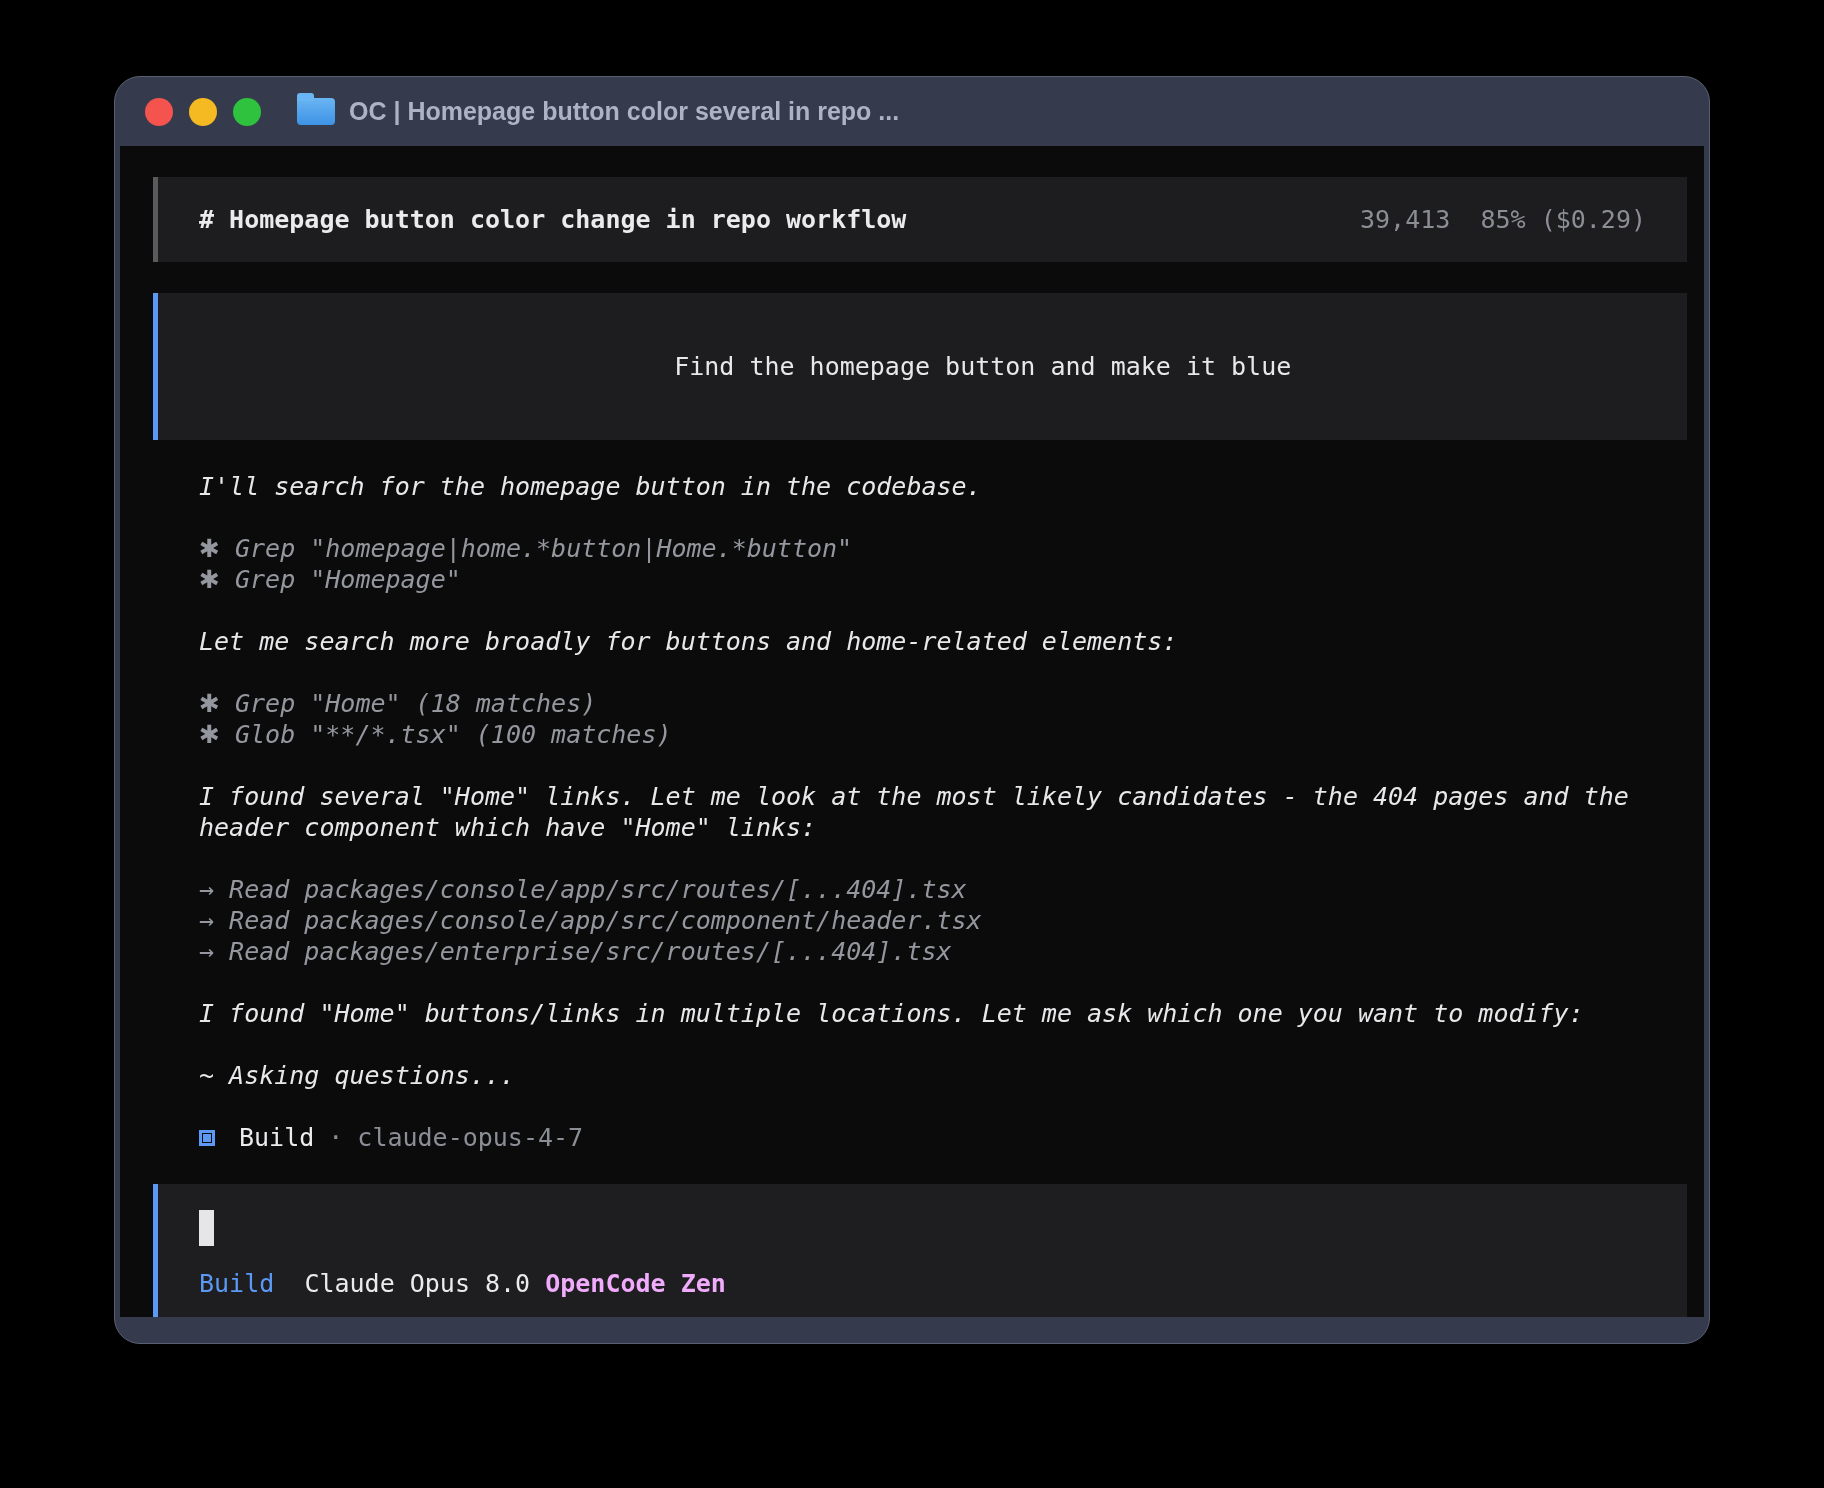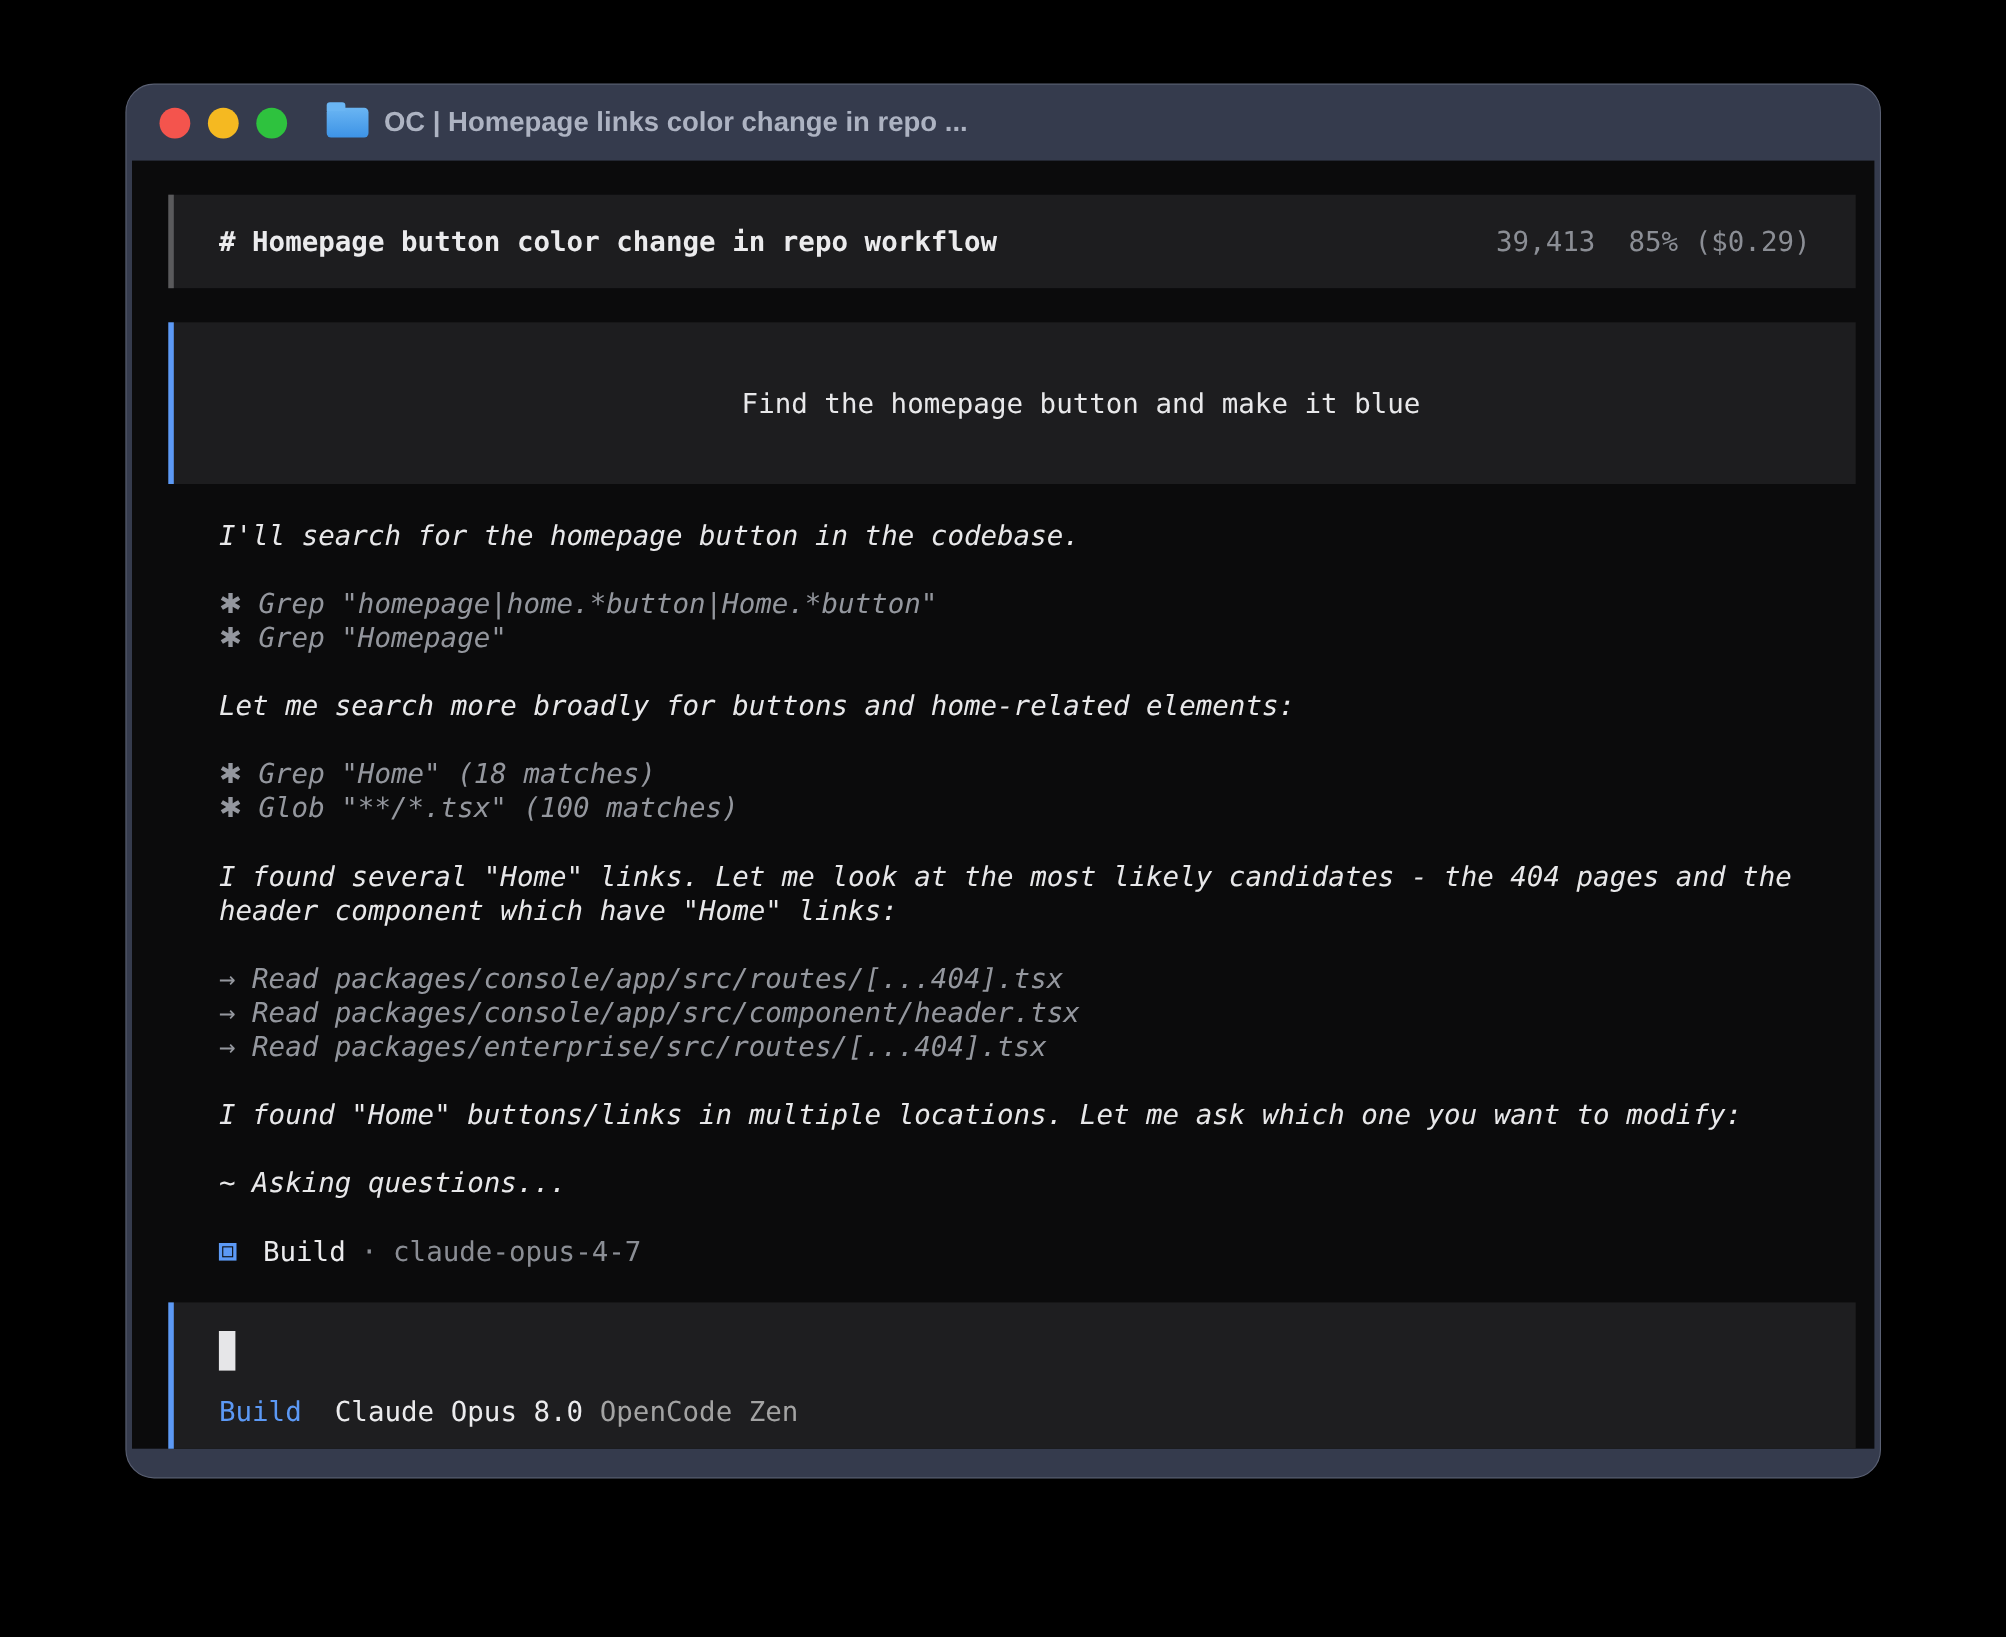--- a/index.html
+++ b/index.html
@@ -36,36 +36,36 @@
            justify-content:center;background:#0b0b0c;margin-right:24px;}
   .sq-icon i{display:block;width:8px;height:8px;background:#5c99f5;}
   .agent-name{color:#ebebed;}
   .agent-sep{color:#8b8e95;margin:0 14px;}
   .agent-model{color:#8b8e95;}
   .composer{border-left:5px solid #5c99f5;background:#1e1e20;padding:26px 41px 25px 41px;}
   .cursor{width:15px;height:36px;background:#e6e6e8;}
   .composer-meta{margin-top:22px;white-space:pre;}
   .mode{color:#5c99f5;}
   .cmodel{color:#ebebed;}
-  .provider{color:#a3a3a3;}
+  .provider{color:#f0abfc;font-weight:bold;}
 </style>
 </head>
 <body>
 
 <div class="canvas">
   <div class="window">
 
     <div class="titlebar">
       <div class="lights">
         <span class="light red"></span>
         <span class="light yellow"></span>
         <span class="light green"></span>
       </div>
       <span class="folder"></span>
-      <span class="wtitle">OC | Homepage links color change in repo ...</span>
+      <span class="wtitle">OC | Homepage button color several in repo ...</span>
     </div>
 
     <div class="content">
 
       <div class="block session">
         <span class="session-title" style="font-weight:bold"># Homepage button color change in repo workflow</span>
         <span class="stats"><span>39,413</span>  <span>85% ($0.29)</span></span>
       </div>
 
       <div class="block">

